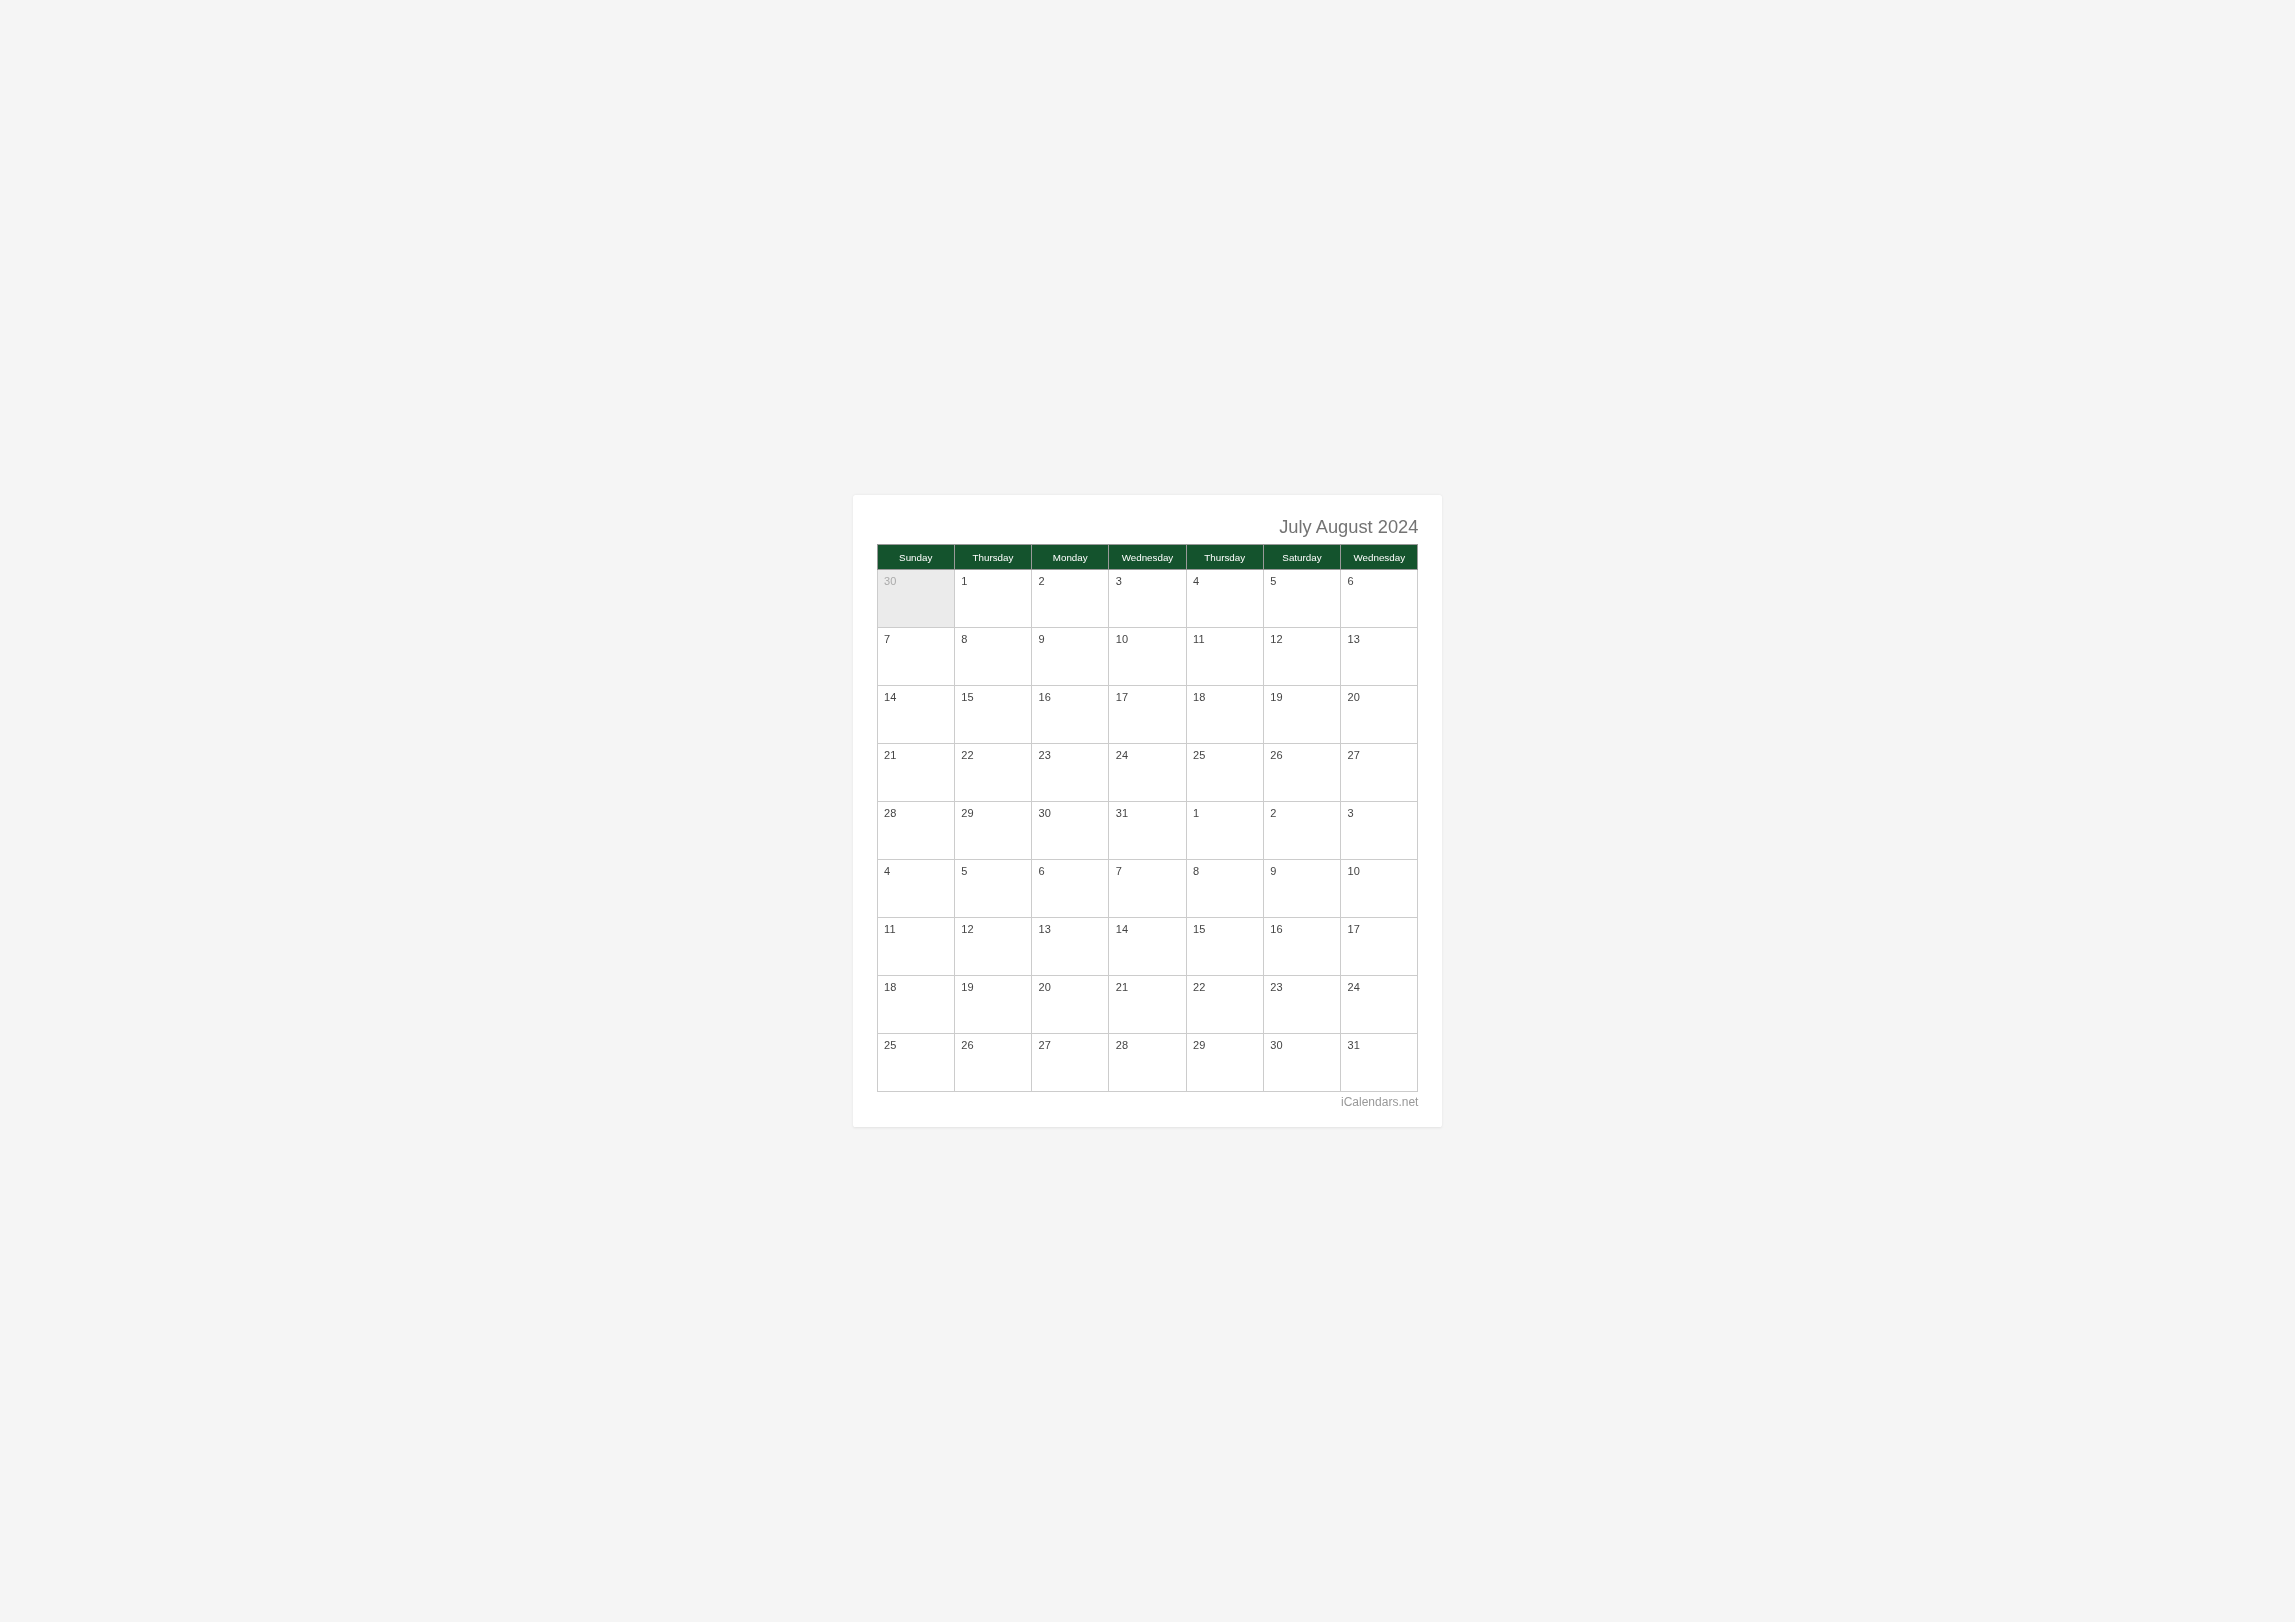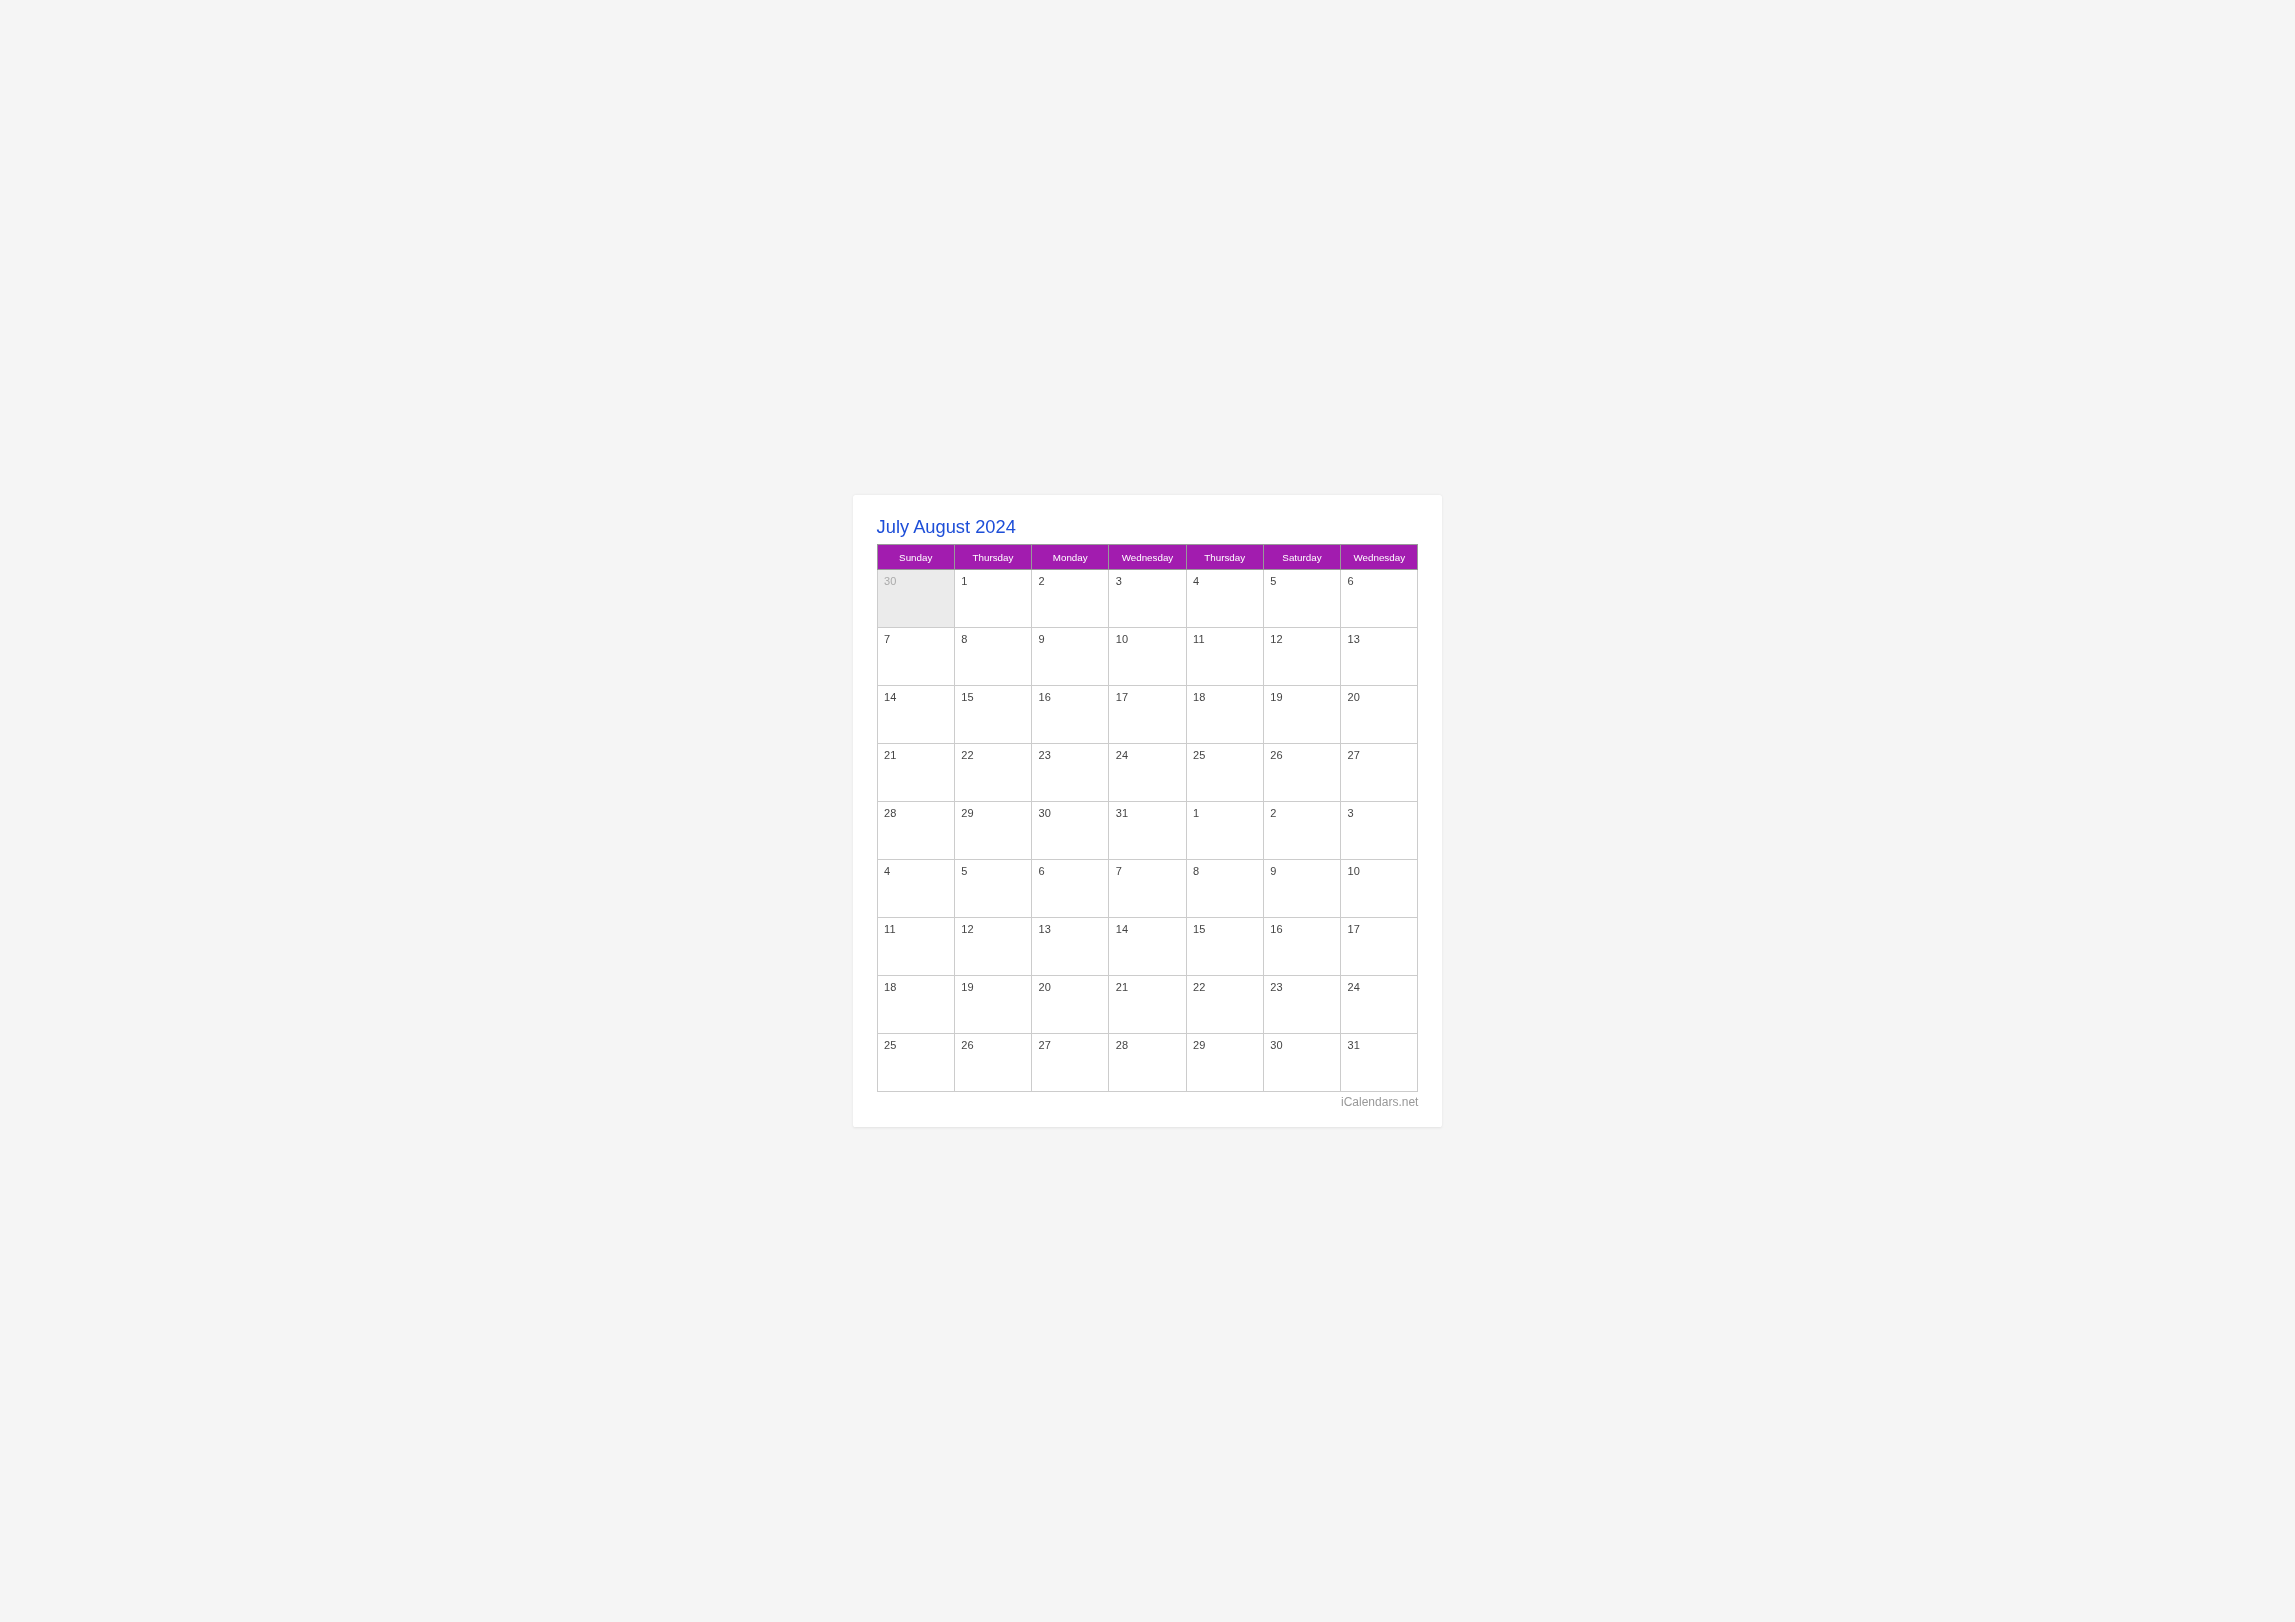--- a/index.html
+++ b/index.html
@@ -21,32 +21,33 @@
       background: #ffffff;
       padding: 21px 23.6px 18.3px 23.6px;
       border-radius: 2.6px;
       width: 589px;
       box-shadow: 0 0.7px 2.6px rgba(0,0,0,0.08);
     }
 
     .calendar-title {
       font-size: 18.3px;
       font-weight: 400;
-      color: #1d4ed8;
+      color: #737373;
       margin-bottom: 6.5px;
+      text-align: right;
     }
 
     .calendar-table {
       width: 100%;
       border-collapse: collapse;
       border: 0.7px solid #999;
     }
 
     .calendar-table thead tr th {
-      background: #a21caf;
+      background: #14532d;
       color: #ffffff;
       font-weight: 400;
       font-size: 9.8px;
       padding: 6.5px 5.2px;
       text-align: center;
       border: 0.7px solid #999;
     }
 
     .calendar-table tbody tr td {
       border: 0.7px solid #ccc;

